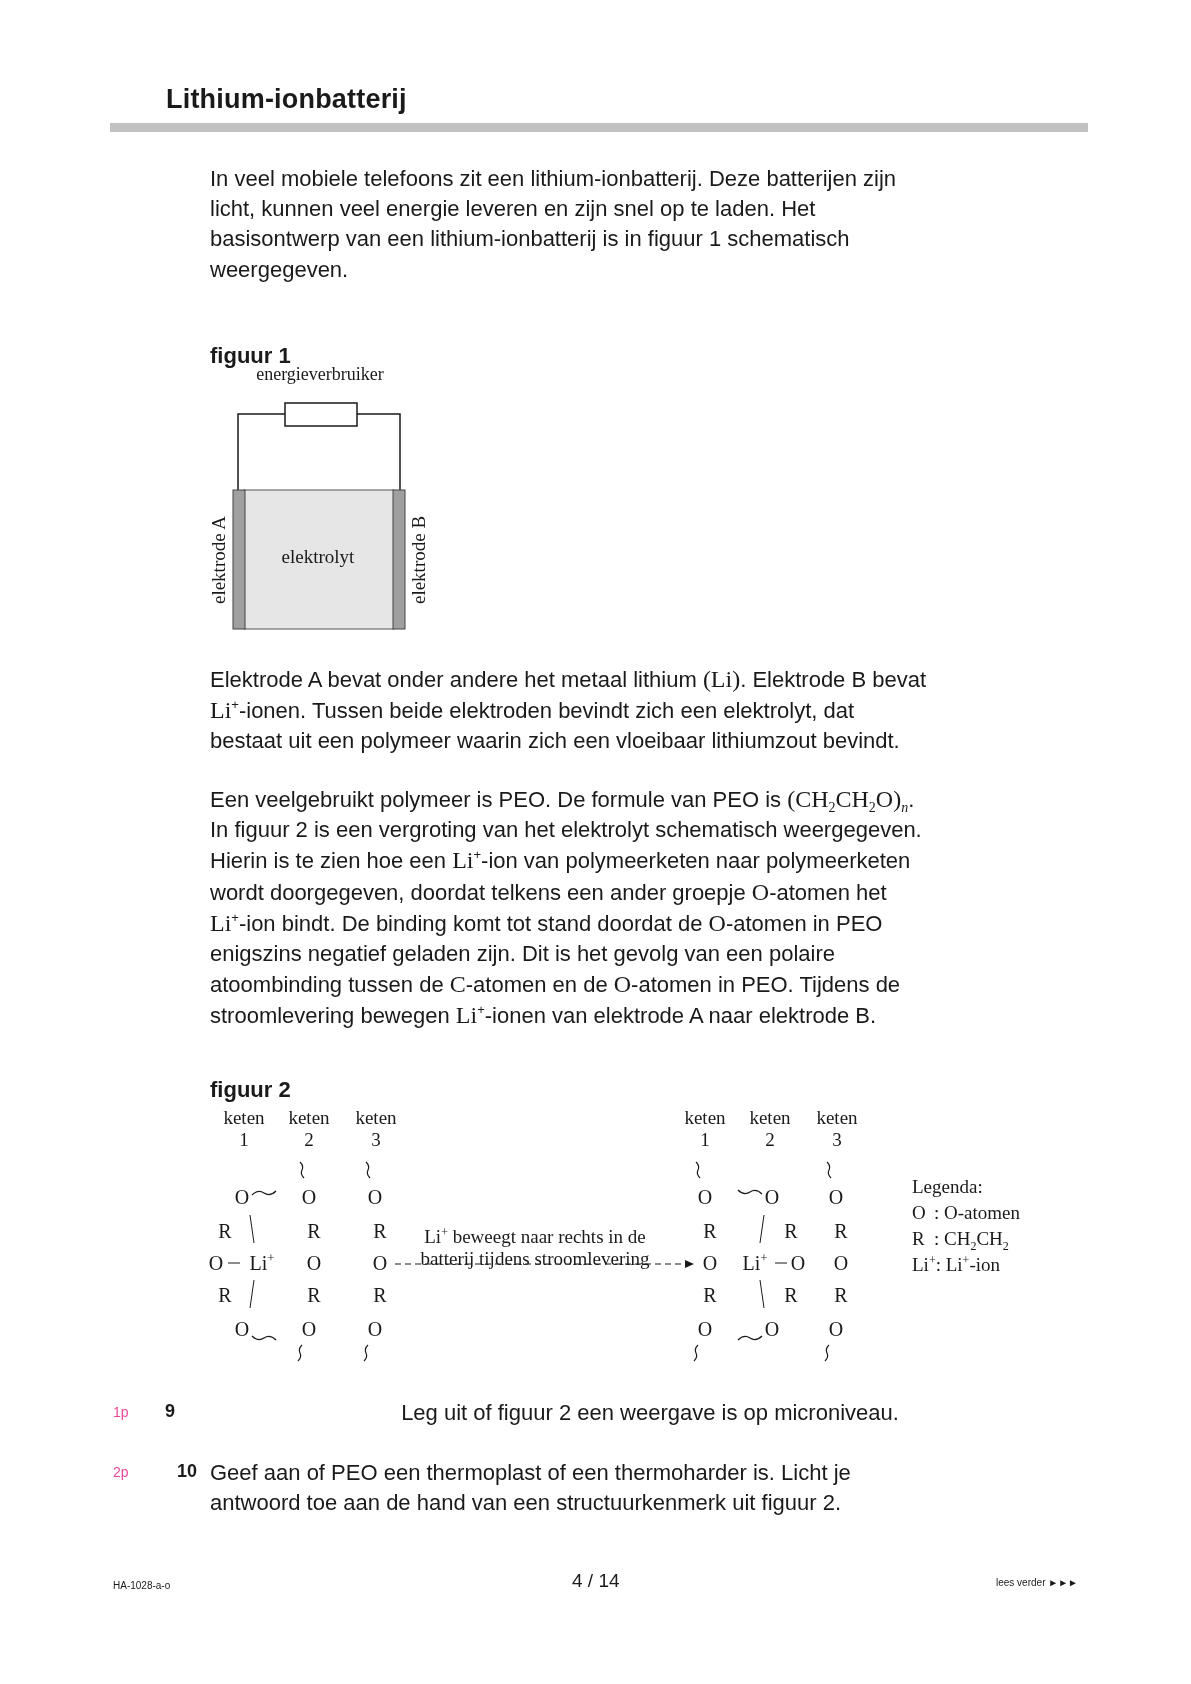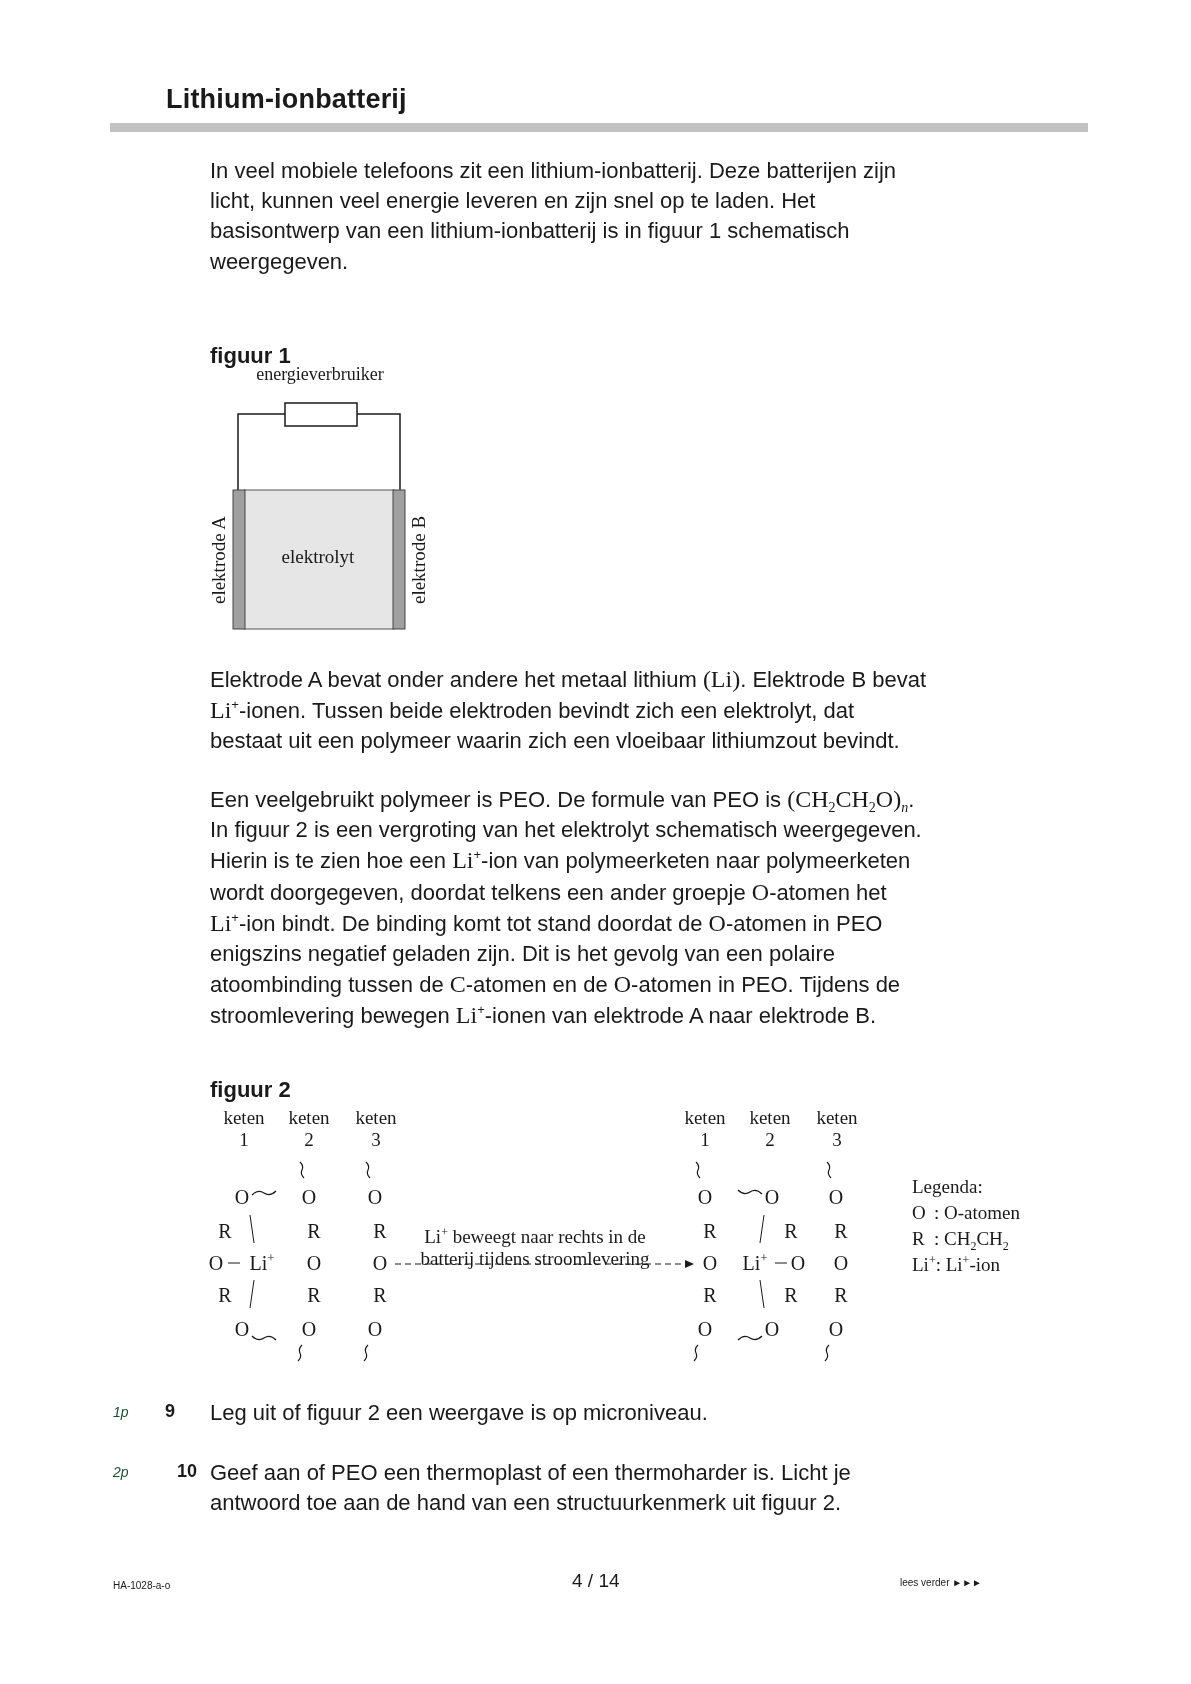--- a/index.html
+++ b/index.html
@@ -6,33 +6,33 @@
   body { width: 1191px; height: 1684px; position: relative; overflow: hidden; color: #1a1a1a; font-family: "Liberation Sans", sans-serif; }
   .abs { position: absolute; }
   .section-title { left: 166px; top: 84px; font-size: 27px; font-weight: bold; letter-spacing: 0.2px; }
   .rule { left: 110px; top: 123px; width: 978px; height: 9px; background: #c2c2c2; }
   .para { left: 210px; width: 880px; font-size: 22px; line-height: 30.2px; }
   .fig-label { left: 210px; font-size: 22px; font-weight: bold; margin-top: 27px; }
   .serif { font-family: "Liberation Serif", serif; font-size: 24px; margin-top: 43px; }
   sup.s { font-size: 13px; vertical-align: 9px; line-height: 0; }
   sub.s { font-size: 14px; vertical-align: -5px; line-height: 0; }
   .ital { font-style: italic; }
-  .q-points { font-size: 14px; color: #14532d; font-style: italic; }
+  .q-points { font-size: 14px; color: #ec4899; }
   .q-num { font-size: 18px; font-weight: bold; }
   .q-text { font-size: 22px; line-height: 30px; }
   .footer-small { font-size: 10px; }
   svg text { font-family: "Liberation Serif", serif; fill: #1a1a1a; }
 </style>
 </head>
 <body>
 
 <div class="abs section-title">Lithium-ionbatterij</div>
 <div class="abs rule"></div>
 
-<div class="abs para" style="top:156px;">
+<div class="abs para" style="top:164px;">
   <div>In veel mobiele telefoons zit een lithium-ionbatterij. Deze batterijen zijn</div>
   <div>licht, kunnen veel energie leveren en zijn snel op te laden. Het</div>
   <div>basisontwerp van een lithium-ionbatterij is in figuur 1 schematisch</div>
   <div>weergegeven.</div>
 </div>
 
 <div class="abs fig-label" style="top:316px;">figuur 1</div>
 
 <svg class="abs" style="left:200px; top:360px;" width="240" height="270">
   <text x="120" y="20" font-size="18" text-anchor="middle">energieverbruiker</text>
@@ -157,26 +157,26 @@
       <text x="734" y="119">: O-atomen</text>
     <text x="712" y="145">R</text>
     <text x="734" y="145"><tspan>: CH</tspan><tspan font-size="12" dy="5">2</tspan><tspan dy="-5">CH</tspan><tspan font-size="12" dy="5">2</tspan></text>
     <text x="712" y="171"><tspan>Li</tspan><tspan font-size="12" dy="-7">+</tspan><tspan dy="7">: Li</tspan><tspan font-size="12" dy="-7">+</tspan><tspan dy="7">-ion</tspan></text>
   </g>
 </svg>
 
 <div class="abs" style="left:113px; top:1398px; width:990px;">
   <span class="abs q-points" style="left:0; top:6px;">1p</span>
   <span class="abs q-num" style="left:52px; top:3px;">9</span>
-  <div class="abs q-text" style="left:97px; top:0; width:880px;">Leg uit of figuur 2 een weergave is op microniveau.</div>
+  <div class="abs q-text" style="left:97px; top:0; width:880px;text-align:center;">Leg uit of figuur 2 een weergave is op microniveau.</div>
 </div>
 <div class="abs" style="left:113px; top:1458px; width:990px;">
   <span class="abs q-points" style="left:0; top:6px;">2p</span>
   <span class="abs q-num" style="left:64px; top:3px;text-align:right;">10</span>
   <div class="abs q-text" style="left:97px; top:0; width:880px;">
     <div>Geef aan of PEO een thermoplast of een thermoharder is. Licht je</div>
     <div>antwoord toe aan de hand van een structuurkenmerk uit figuur 2.</div>
   </div>
 </div>
 
 <div class="abs footer-small" style="left:113px; top:1580px;">HA-1028-a-o</div>
 <div class="abs" style="left:572px; top:1570px; font-size:19px;">4 / 14</div>
-<div class="abs footer-small" style="left:900px; top:1577px;">lees verder ►►►</div>
+<div class="abs footer-small" style="left:996px; top:1577px;">lees verder ►►►</div>
 
 </body></html>

